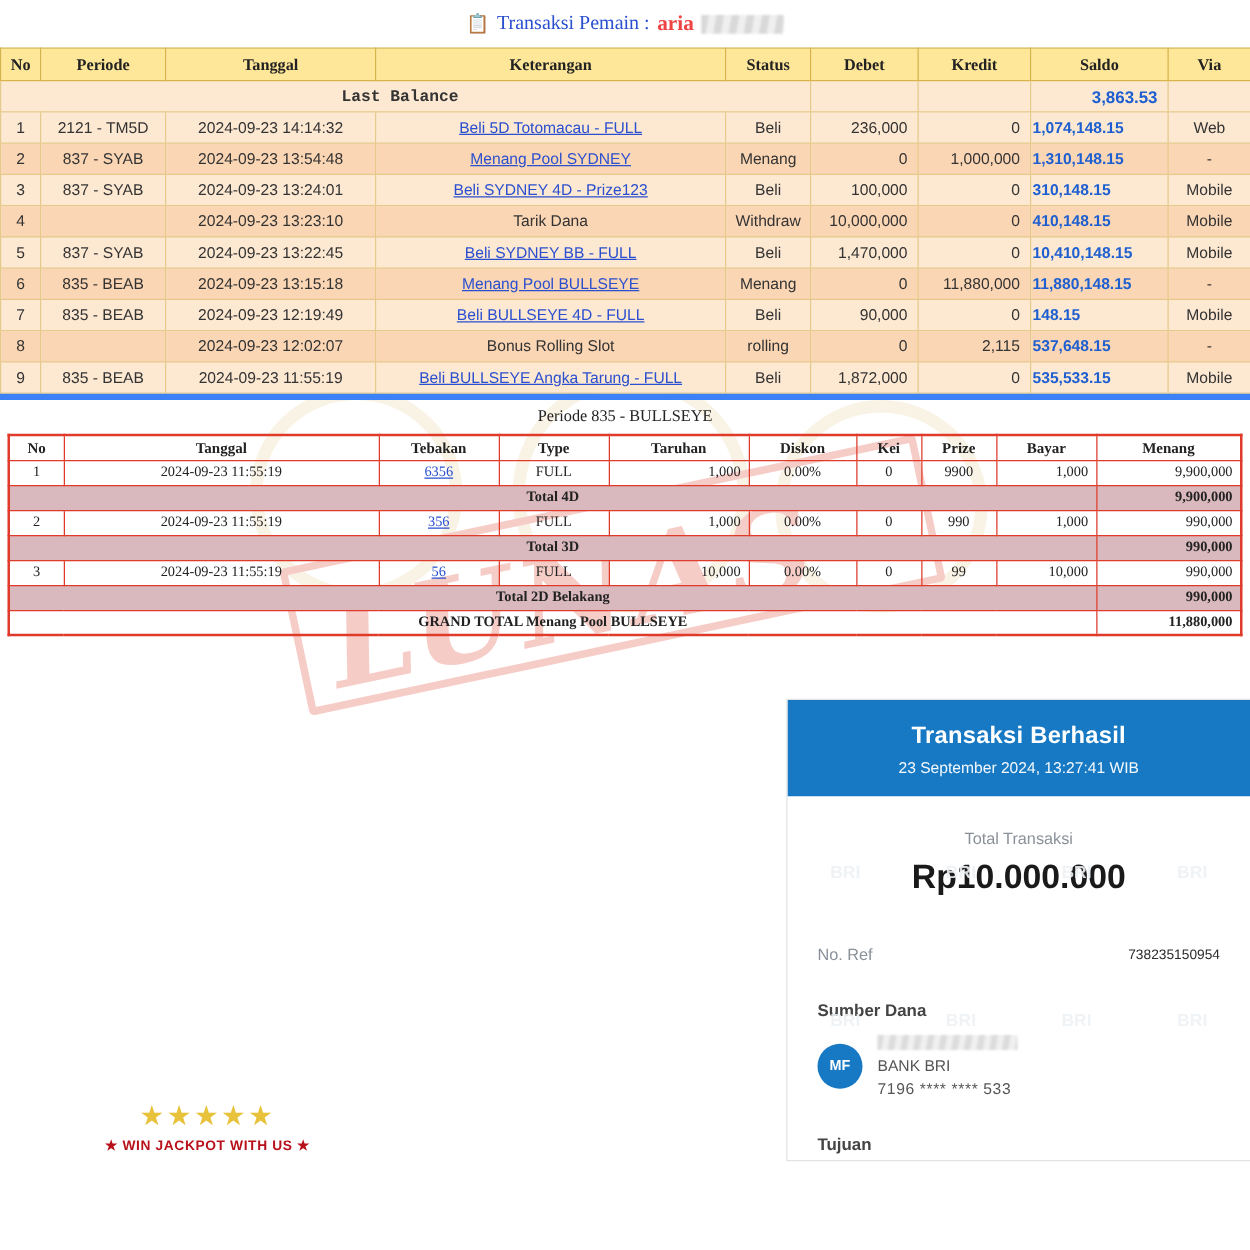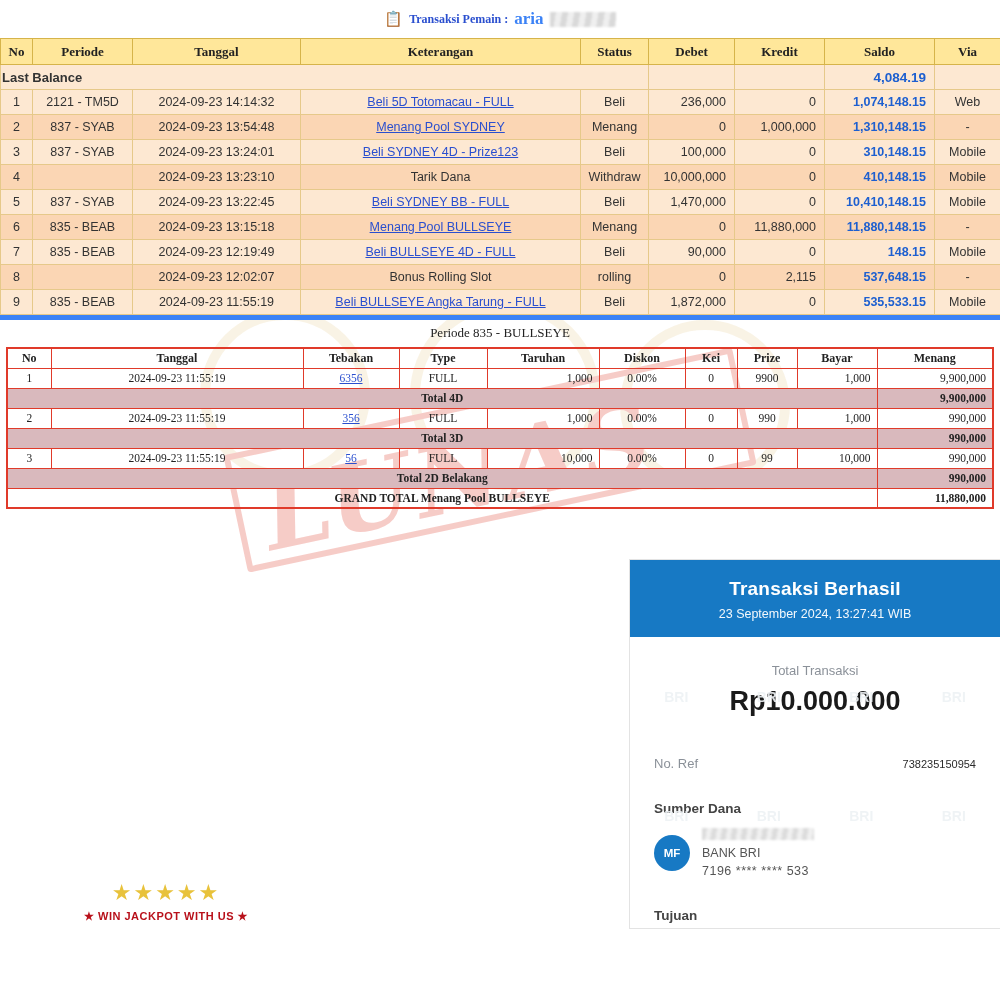--- a/index.html
+++ b/index.html
@@ -39,24 +39,24 @@
     opacity:.55;
   }
 
   
   .topbar {
     position:relative; z-index:3;
     height:38px; display:flex; align-items:center; justify-content:center;
     gap:6px;
   }
   .topbar .ttl {
-    color:#2a4fcf; font-size:12px; font-weight:bold;
+    color:#2a4fcf; font-size:16px; font-weight:normal;
     font-family:"Liberation Serif", serif;
   }
-  .topbar .user { color:#3b82f6; font-size:17px; font-weight:bold; font-family:"Liberation Serif", serif;}
+  .topbar .user { color:#ef4444; font-size:17px; font-weight:bold; font-family:"Liberation Serif", serif;}
   .blur-name {
     display:inline-block; width:66px; height:15px; vertical-align:-2px;
     background:repeating-linear-gradient(100deg,#d9d9d9 0 6px,#efefef 6px 12px);
     filter:blur(1px);
   }
   .clip-icon { font-size:15px; color:#3b5bc0; }
 
   
   table { border-collapse:collapse; }
   .trx {
@@ -67,22 +67,22 @@
     background:#ffe79a; border:1px solid #d6b44a;
     font-size:13px; font-weight:bold; color:#222; height:26px;
     font-family:"Liberation Serif", serif;
   }
   .trx td {
     border:1px solid #e6c98a; height:25px; font-size:12.5px;
     background:#fde8d2; text-align:center; color:#333;
   }
   .trx tr.alt td { background:#fbd6b4; }
   .trx td.num { text-align:right; padding-right:8px; }
-  .trx td.bal { text-align:right; padding-right:8px; color:#1d5fd0; font-weight:bold; }
-  .trx .lastbal-label { text-align:left; padding-right:10px; font-weight:bold; font-size:13px; }
+  .trx td.bal { text-align:left; padding-right:8px; color:#1d5fd0; font-weight:bold; }
+  .trx .lastbal-label { text-align:center; padding-right:10px; font-weight:bold; font-size:13px;font-family:Liberation Mono, monospace; }
   .trx .lastbal-val { text-align:right; padding-right:8px; color:#1d5fd0; font-weight:bold; font-size:13.5px; }
   .ket-link { color:#2a4fcf; text-decoration:underline; cursor:pointer; font-size:12.5px; }
   .st-beli { color:#e8491d; }
   .st-menang { color:#e8491d; }
   .st-withdraw { color:#e8491d; }
   .st-rolling { color:#e8491d; }
 
   
   .periode-cap {
     position:relative; z-index:2;
@@ -194,21 +194,21 @@
       <th>Kredit</th>
       <th>Saldo</th>
       <th>Via</th>
     </tr>
   </thead>
   <tbody id="trx-body">
       <tr>
         <td colspan="5" class="lastbal-label">Last Balance</td>
         <td></td>
         <td></td>
-        <td class="lastbal-val">4,084.19</td>
+        <td class="lastbal-val">3,863.53</td>
         <td></td>
       </tr>
       <tr>
         <td>1</td>
         <td>2121 - TM5D</td>
         <td>2024-09-23 14:14:32</td>
         <td><span class="ket-link">Beli 5D Totomacau - FULL</span></td>
         <td class="st-beli">Beli</td>
         <td class="num">236,000</td>
         <td class="num">0</td>

